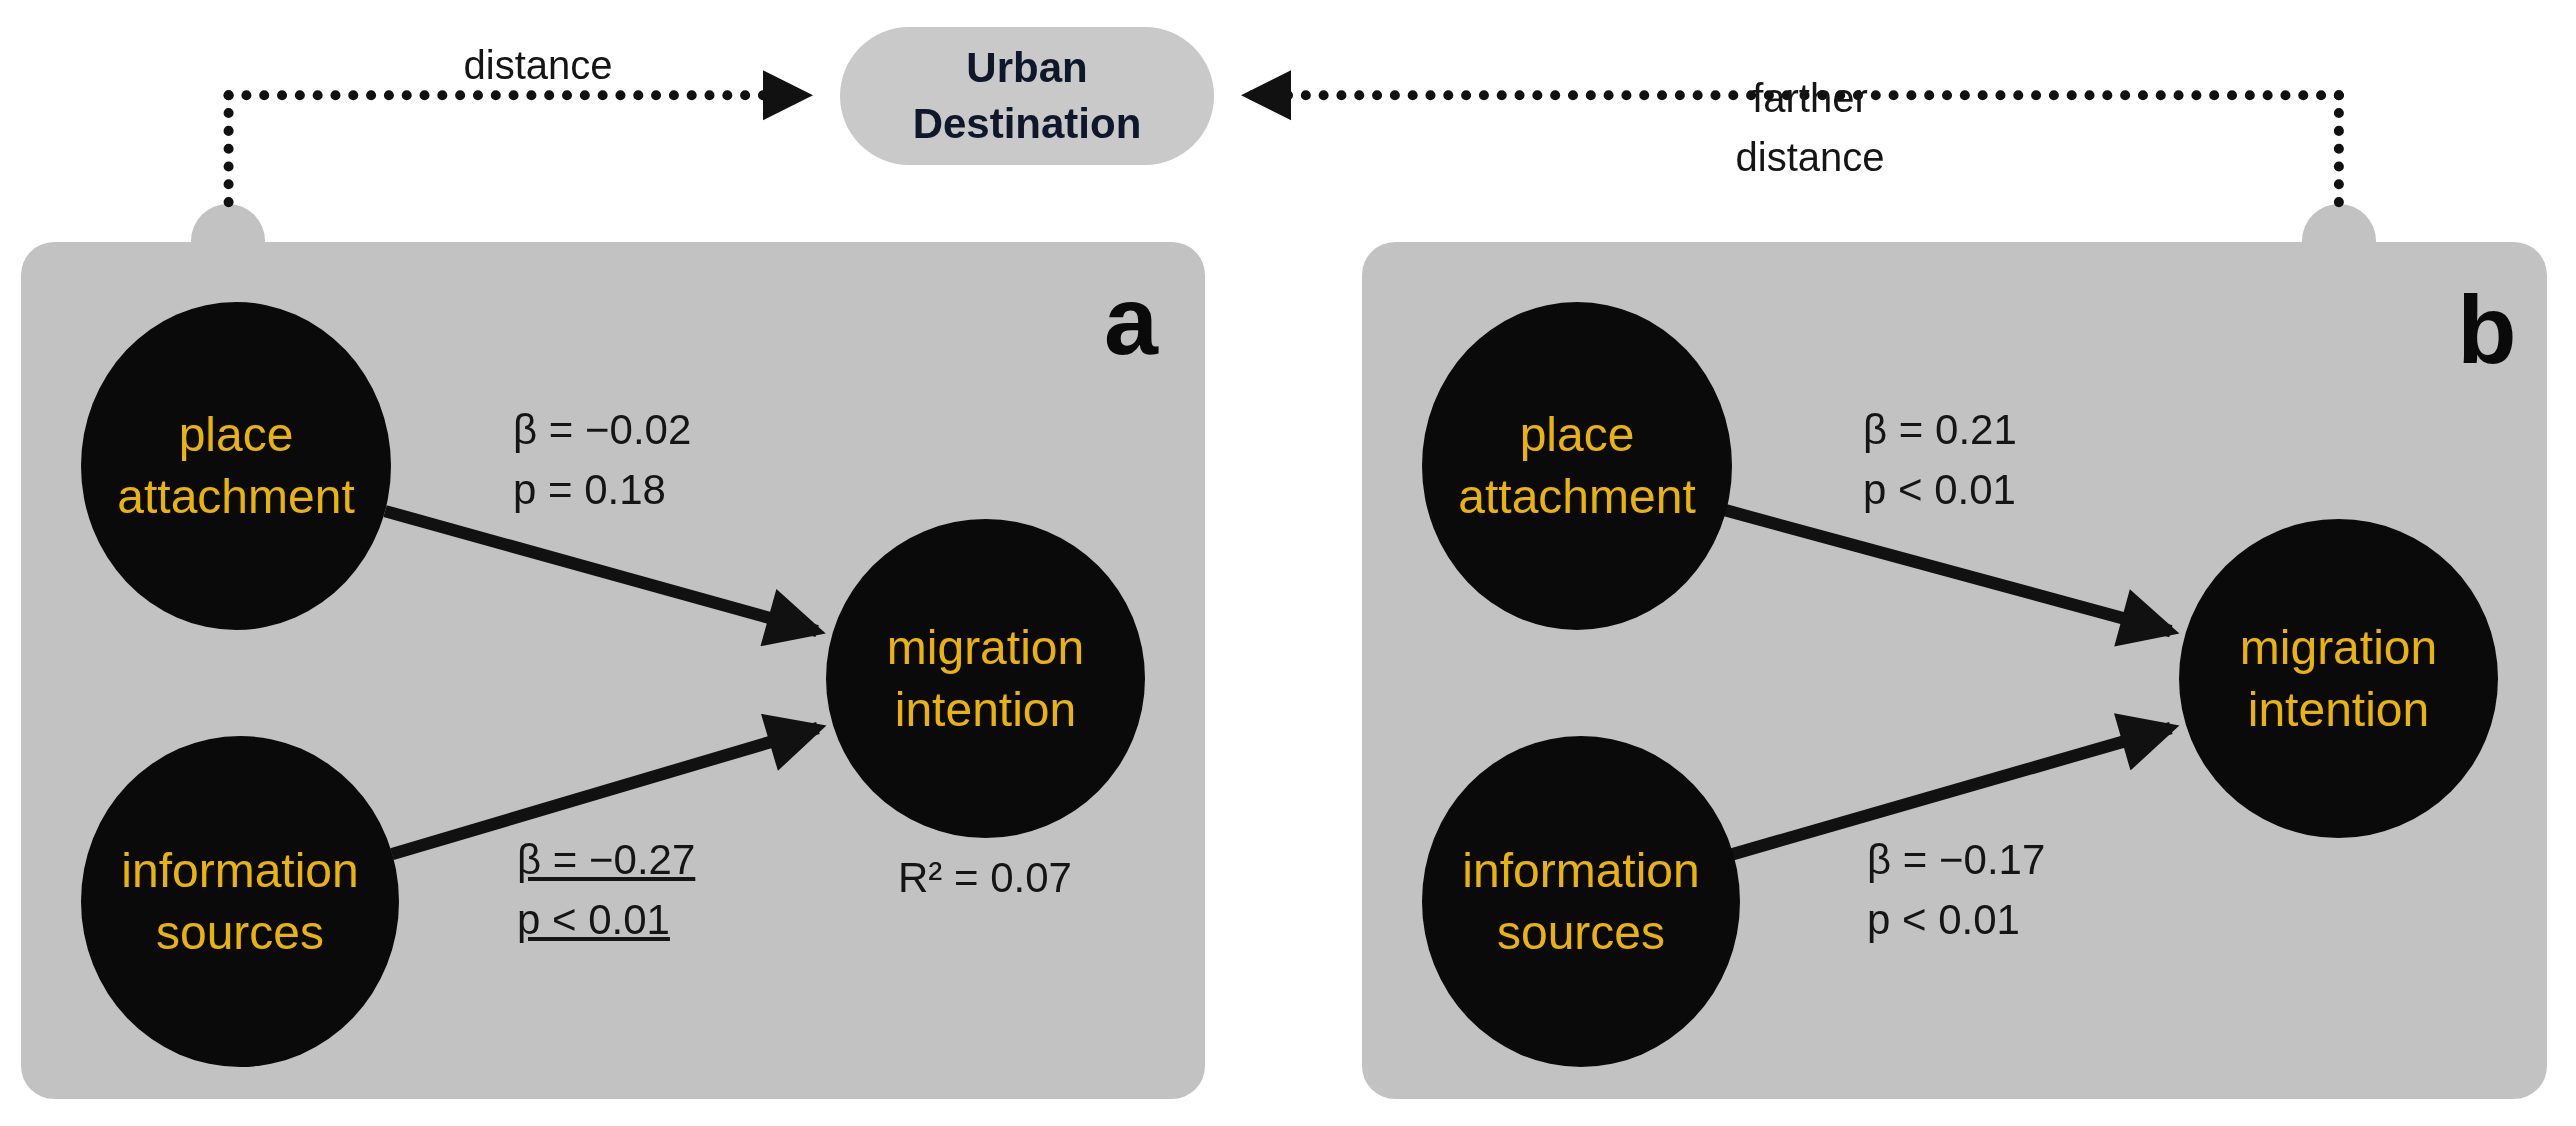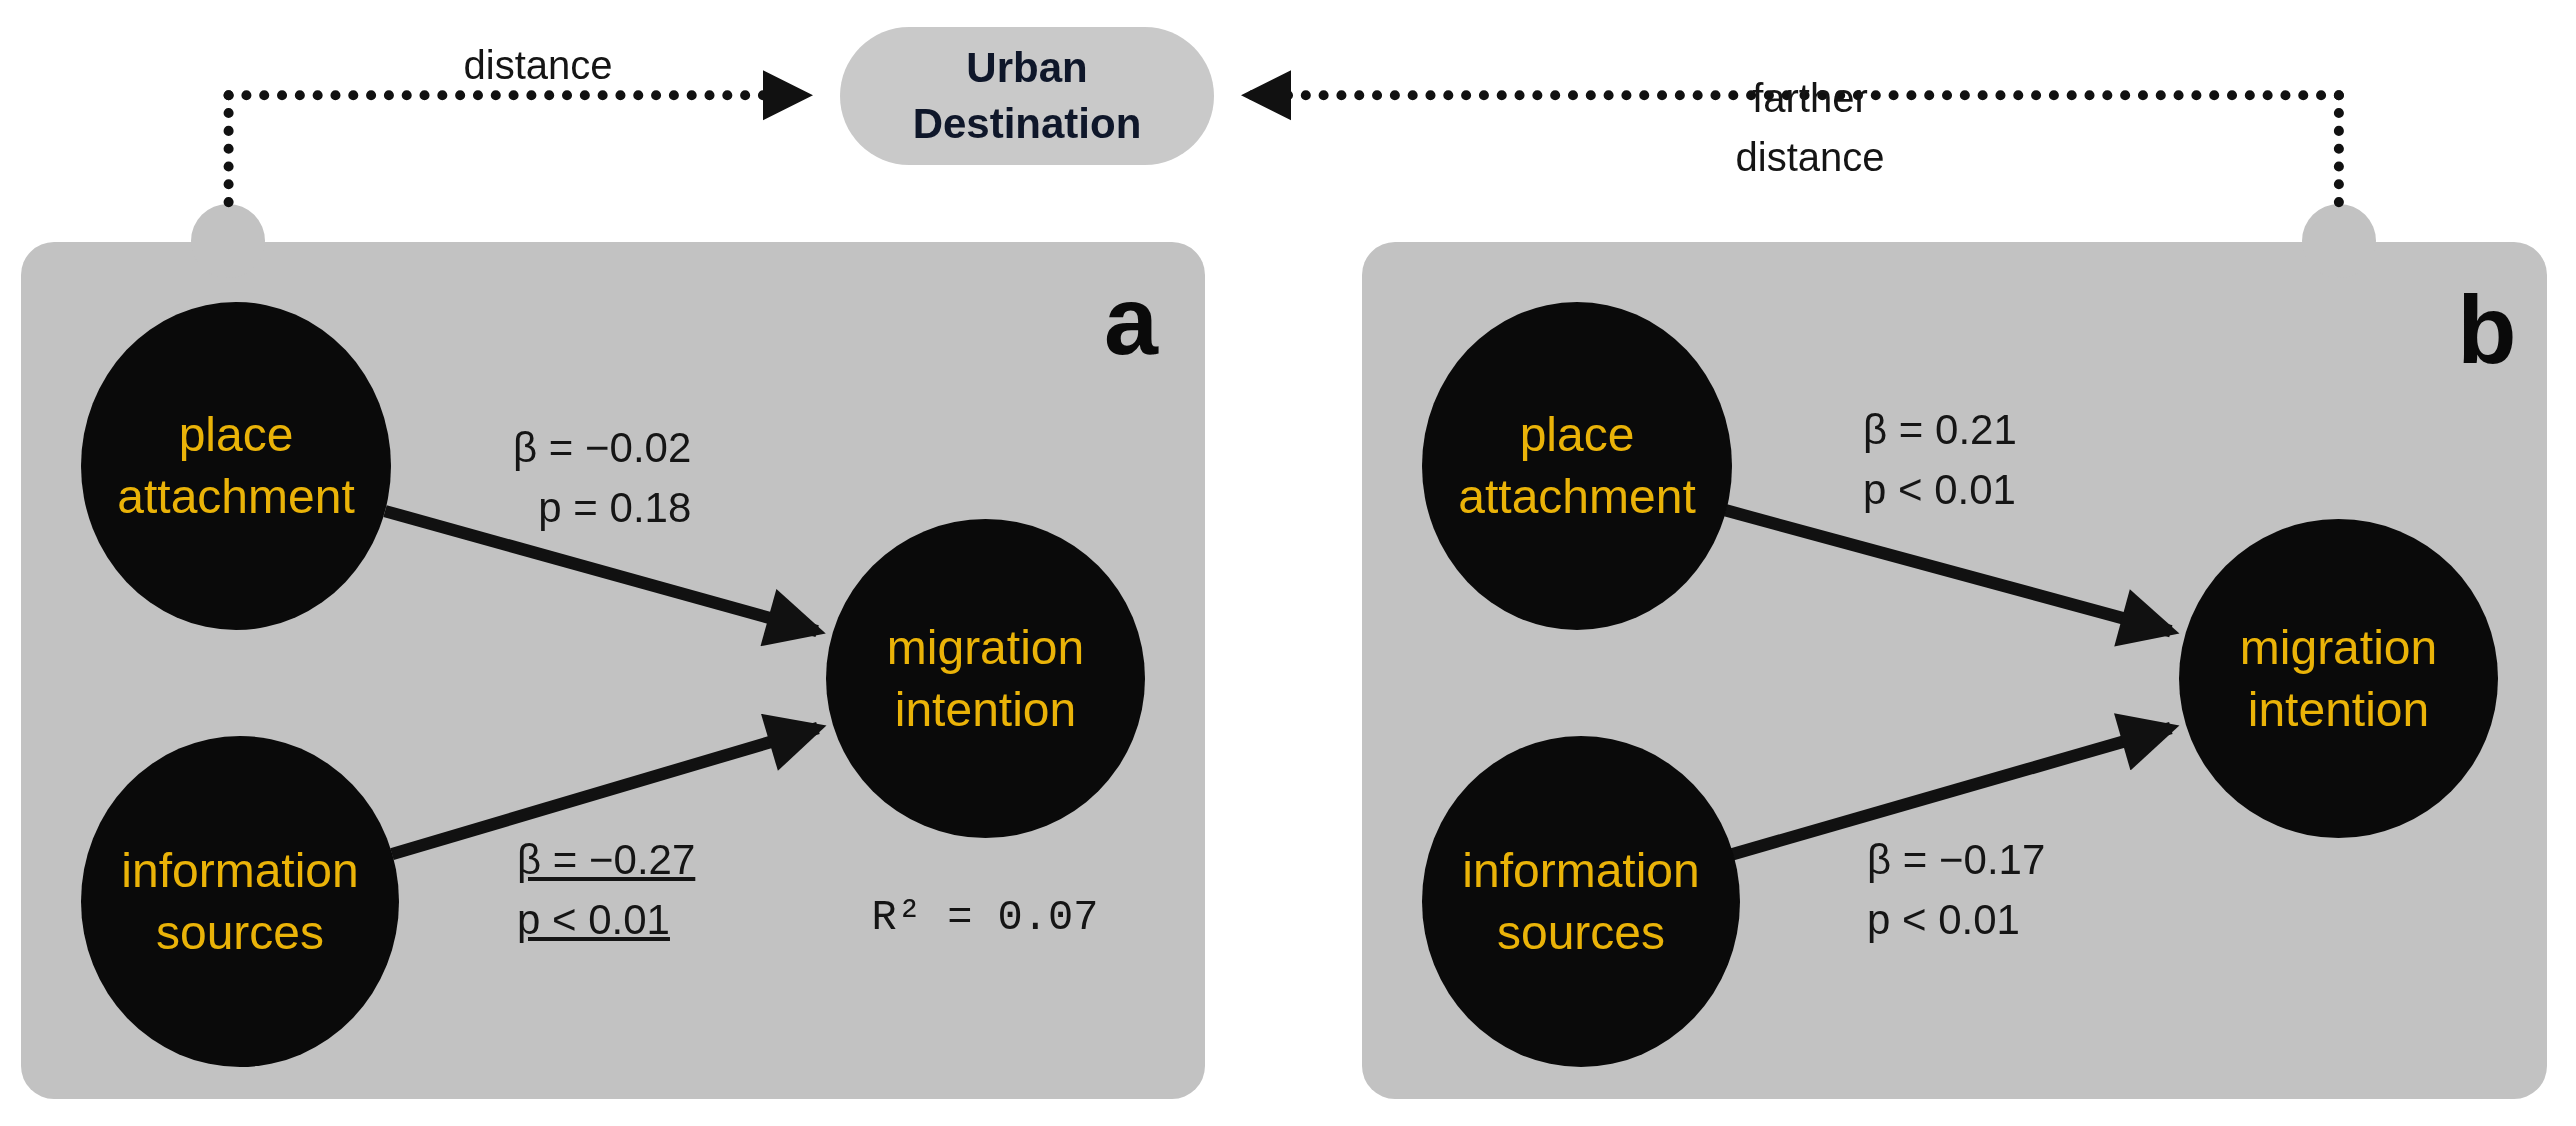--- a/index.html
+++ b/index.html
@@ -135,29 +135,29 @@
   <div class="node" style="left:81px;top:302px;width:310px;height:328px;">
     <div class="node-text">place attachment</div>
   </div>
   <div class="node" style="left:81px;top:736px;width:318px;height:331px;">
     <div class="node-text">information sources</div>
   </div>
   <div class="node" style="left:826px;top:519px;width:319px;height:319px;">
     <div class="node-text">migration intention</div>
   </div>
 
-  <div class="pathlabel" style="left:513px;top:418px;text-align:right;">
+  <div class="pathlabel" style="left:513px;top:400px;">
     <div>β = −0.02</div>
     <div>p = 0.18</div>
   </div>
   <div class="pathlabel" style="left:517px;top:830px;text-decoration:underline;">
     <div>β = −0.27</div>
     <div>p &lt; 0.01</div>
   </div>
-  <div class="r2" style="left:830px;top:894px;font-family:Liberation Mono, monospace;">R² = 0.07</div>
+  <div class="r2" style="left:830px;top:854px;">R² = 0.07</div>
 
   <div class="node" style="left:1422px;top:302px;width:310px;height:328px;">
     <div class="node-text">place attachment</div>
   </div>
   <div class="node" style="left:1422px;top:736px;width:318px;height:331px;">
     <div class="node-text">information sources</div>
   </div>
   <div class="node" style="left:2179px;top:519px;width:319px;height:319px;">
     <div class="node-text">migration intention</div>
   </div>

